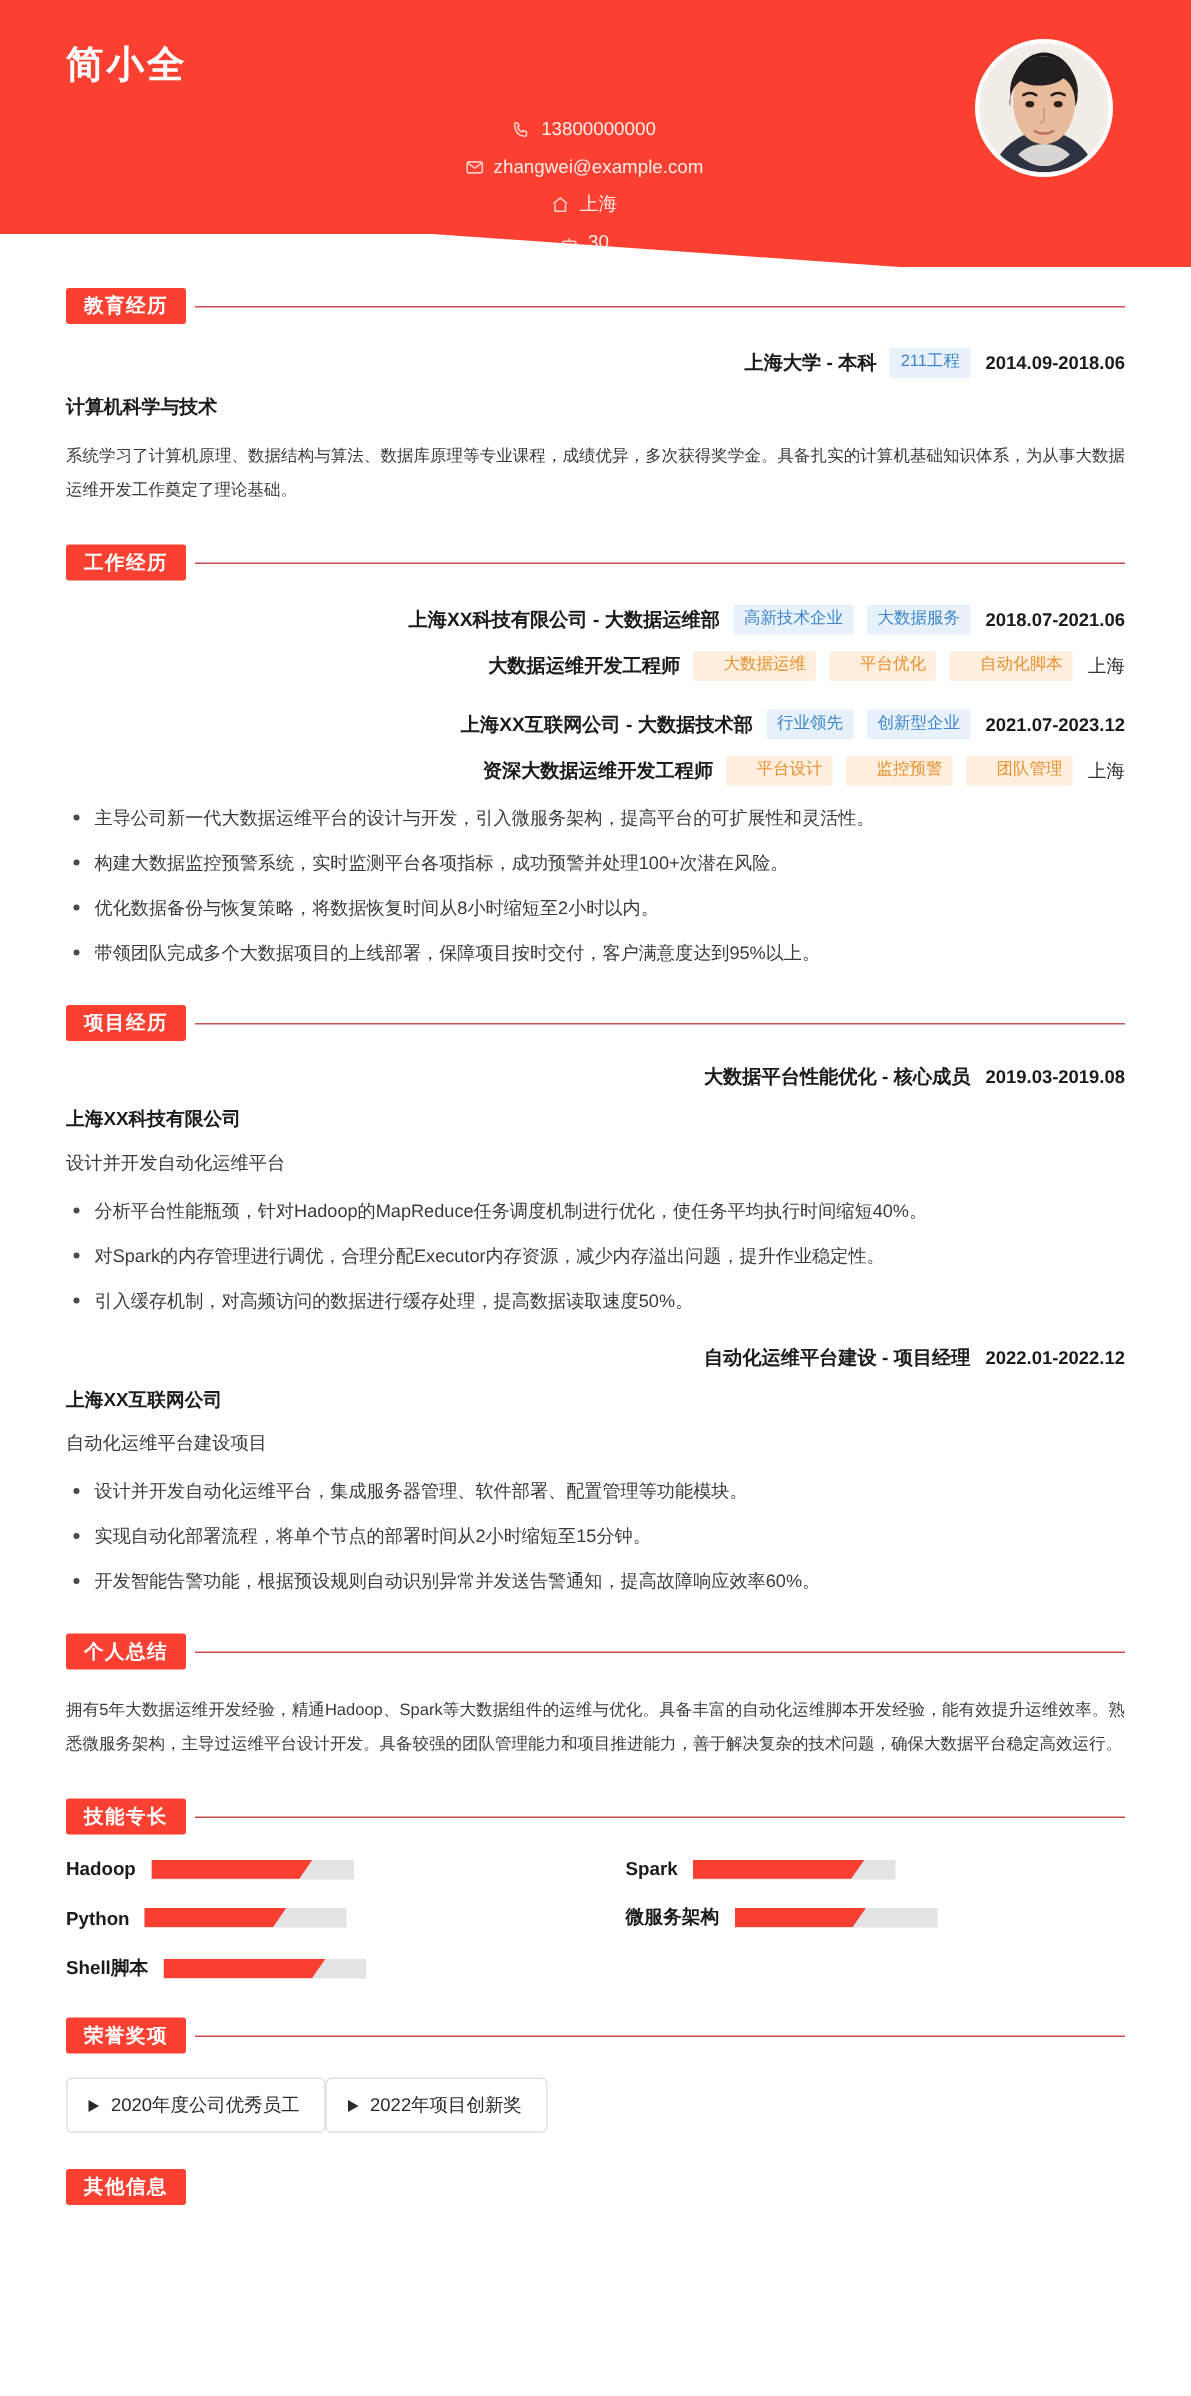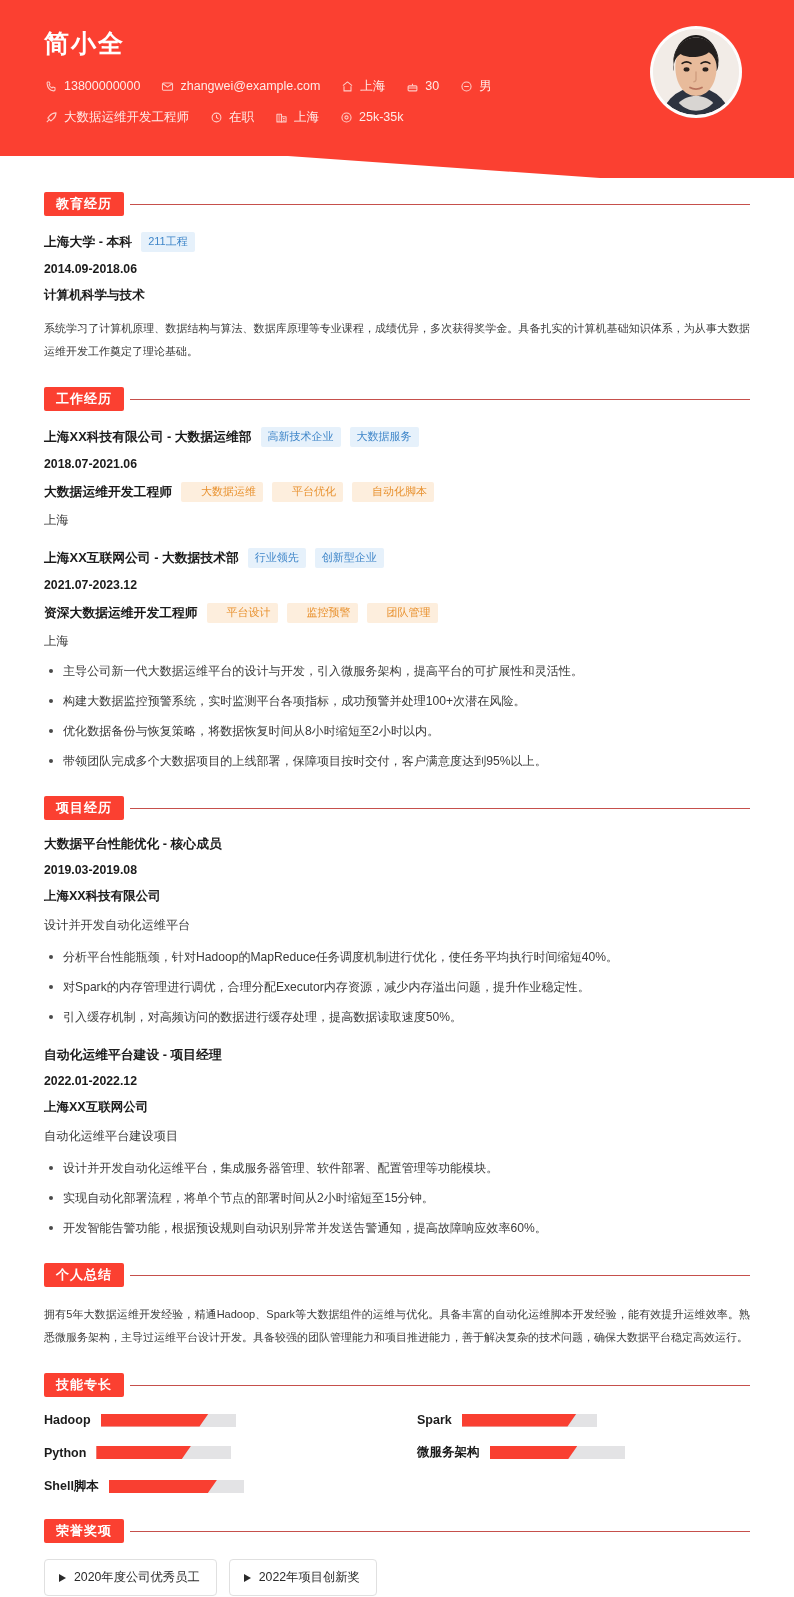--- a/index.html
+++ b/index.html
@@ -38,20 +38,21 @@
   .meta-rows { margin-top: 15px; }
   .meta-row {
     display: flex;
     align-items: center;
     flex-wrap: wrap;
     gap: 3px 0;
     font-size: 12.5px;
     line-height: 22px;
     color: #ffe9e6;
     margin-bottom: 9px;
+    flex-direction: column;
   }
   .meta-item { display: inline-flex; align-items: center; margin-right: 20px; white-space: nowrap; }
   .meta-item .ico {
     display: inline-flex;
     align-items: center;
     justify-content: center;
     width: 14px; height: 14px;
     margin-right: 6px;
     opacity: .92;
   }
@@ -96,24 +97,23 @@
     background: #c6504c;
     margin-left: 6px;
   }
 
   
   .entry { margin-bottom: 19px; }
   .entry:last-child { margin-bottom: 0; }
   .row-top {
     display: flex;
     align-items: baseline;
-    justify-content: flex-start;
+    justify-content: flex-end;
     gap: 10px;
     margin-bottom: 11px;
-    flex-direction: column;
   }
   .row-left { display: flex; align-items: center; flex-wrap: wrap; gap: 0 9px; min-width: 0; }
   .org {
     font-size: 12.8px;
     font-weight: bold;
     color: #1b1b1b;
     white-space: nowrap;
   }
   .date {
     font-size: 12.3px;
@@ -209,21 +209,21 @@
     flex: none;
     overflow: hidden;
   }
   .skill-fill {
     position: absolute;
     left: 0; top: 0; bottom: 0;
     background: #f93f31;
   }
 
   
-  .awards { display: flex; flex-wrap: wrap; gap: 12px; margin-top: 2px; align-items: center; }
+  .awards { display: flex; flex-wrap: wrap; margin-top: 2px; align-items: center; }
   .award {
     display: inline-flex;
     align-items: center;
     gap: 8px;
     border: 1px solid #e0e0e0;
     border-radius: 4px;
     background: #fff;
     padding: 9px 16px 9px 14px;
     font-size: 12.3px;
     color: #2a2a2a;

